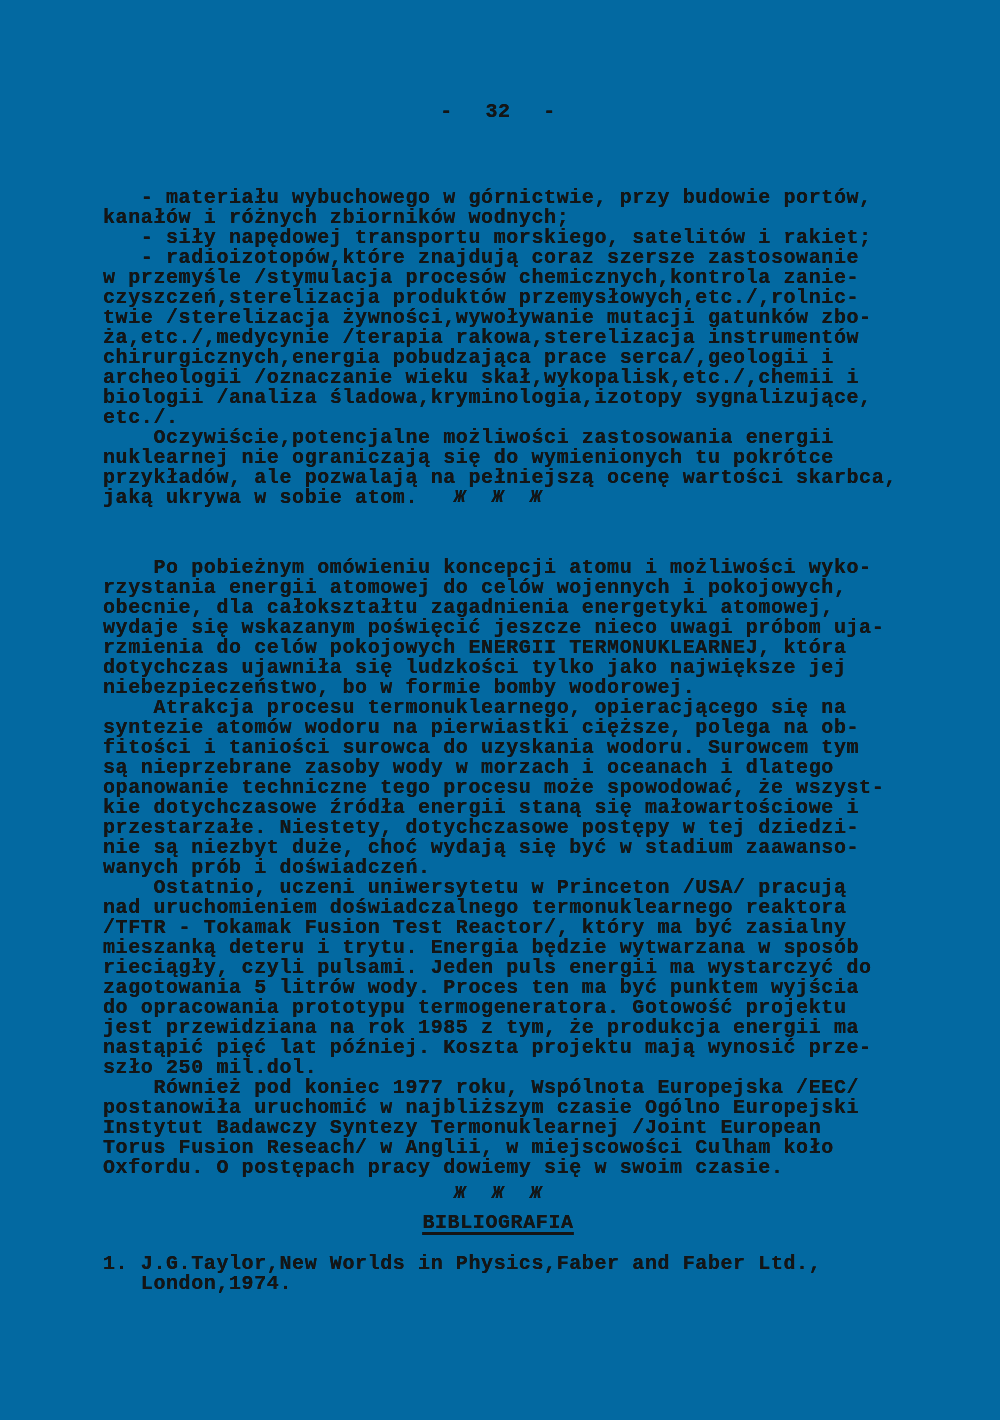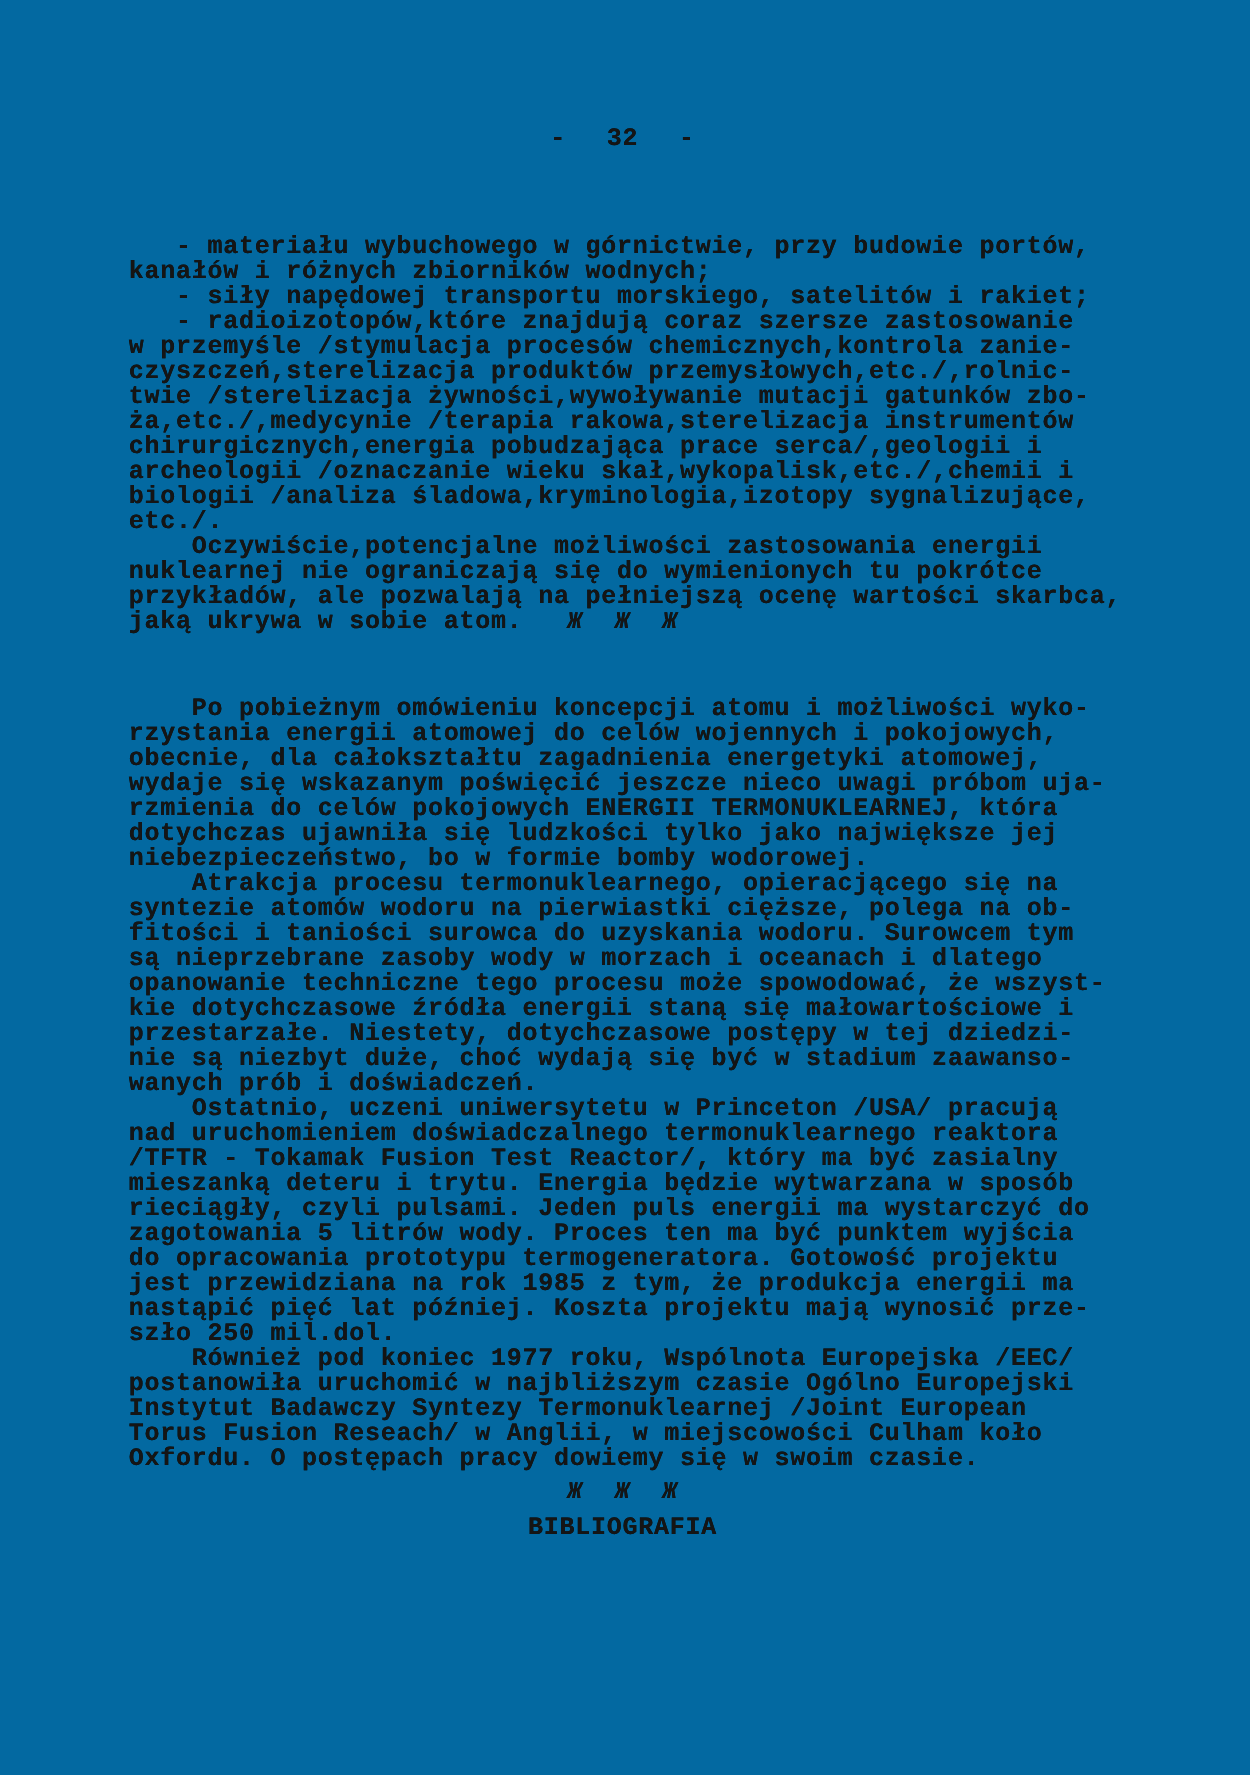--- a/index.html
+++ b/index.html
@@ -38,20 +38,21 @@
   .separator-1 { top: 487px; }
   .block-2 { top: 540px; margin-top: 18px; }
   .separator-2 { top: 1183px; }
   .separator {
     word-spacing: 14px;
     font-size: 19px;
     font-style: italic;
   }
   .biblio-title {
     top: 1213px;
+    text-decoration: underline;
     text-decoration-thickness: 2.5px;
     text-underline-offset: 4px;
   }
   .biblio-entry { top: 1254px; }
 </style>
 </head>
 <body>
 
 <div class="sheet">
 
@@ -105,14 +106,16 @@
     Również pod koniec 1977 roku, Wspólnota Europejska /EEC/
 postanowiła uruchomić w najbliższym czasie Ogólno Europejski
 Instytut Badawczy Syntezy Termonuklearnej /Joint European
 Torus Fusion Reseach/ w Anglii, w miejscowości Culham koło
 Oxfordu. O postępach pracy dowiemy się w swoim czasie.</div>
 
   <div class="tw centered separator separator-2">Ж Ж Ж</div>
 
   <div class="tw centered biblio-title">BIBLIOGRAFIA</div>
 
+  <div class="tw biblio-entry">1. J.G.Taylor,New Worlds in Physics,Faber and Faber Ltd.,
+   London,1974.</div>
 
 </div>
 
 </body></html>

